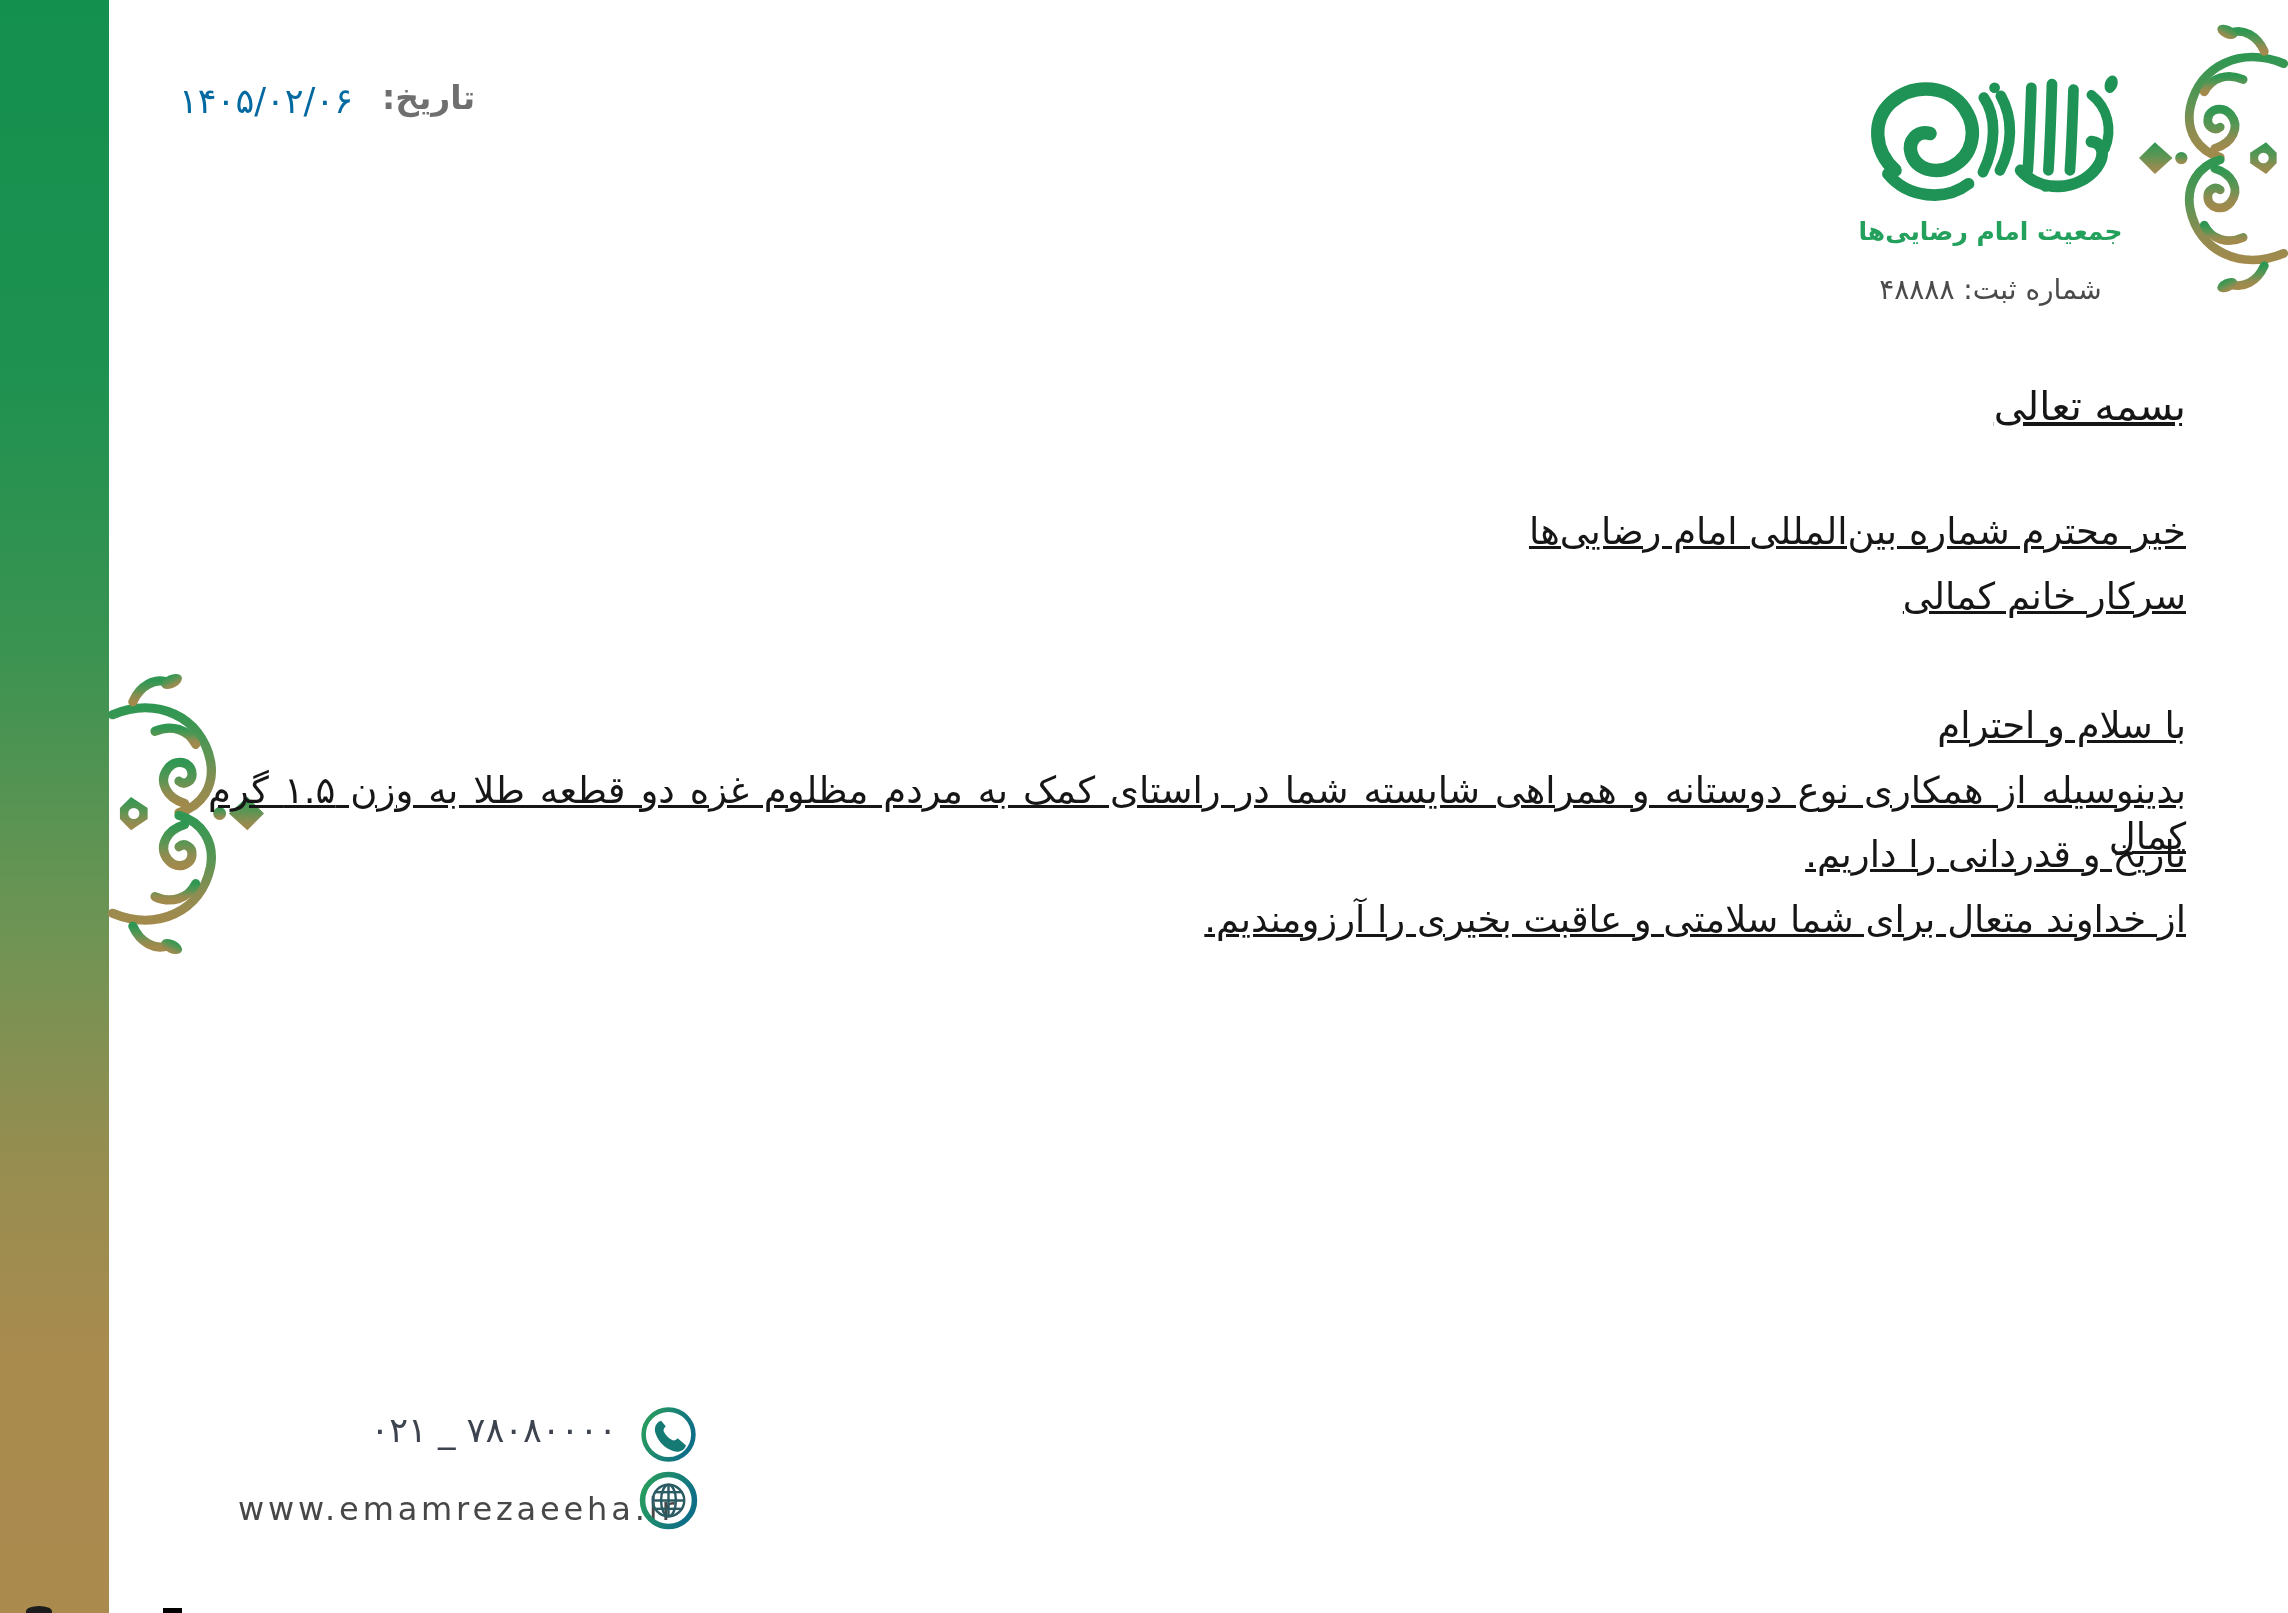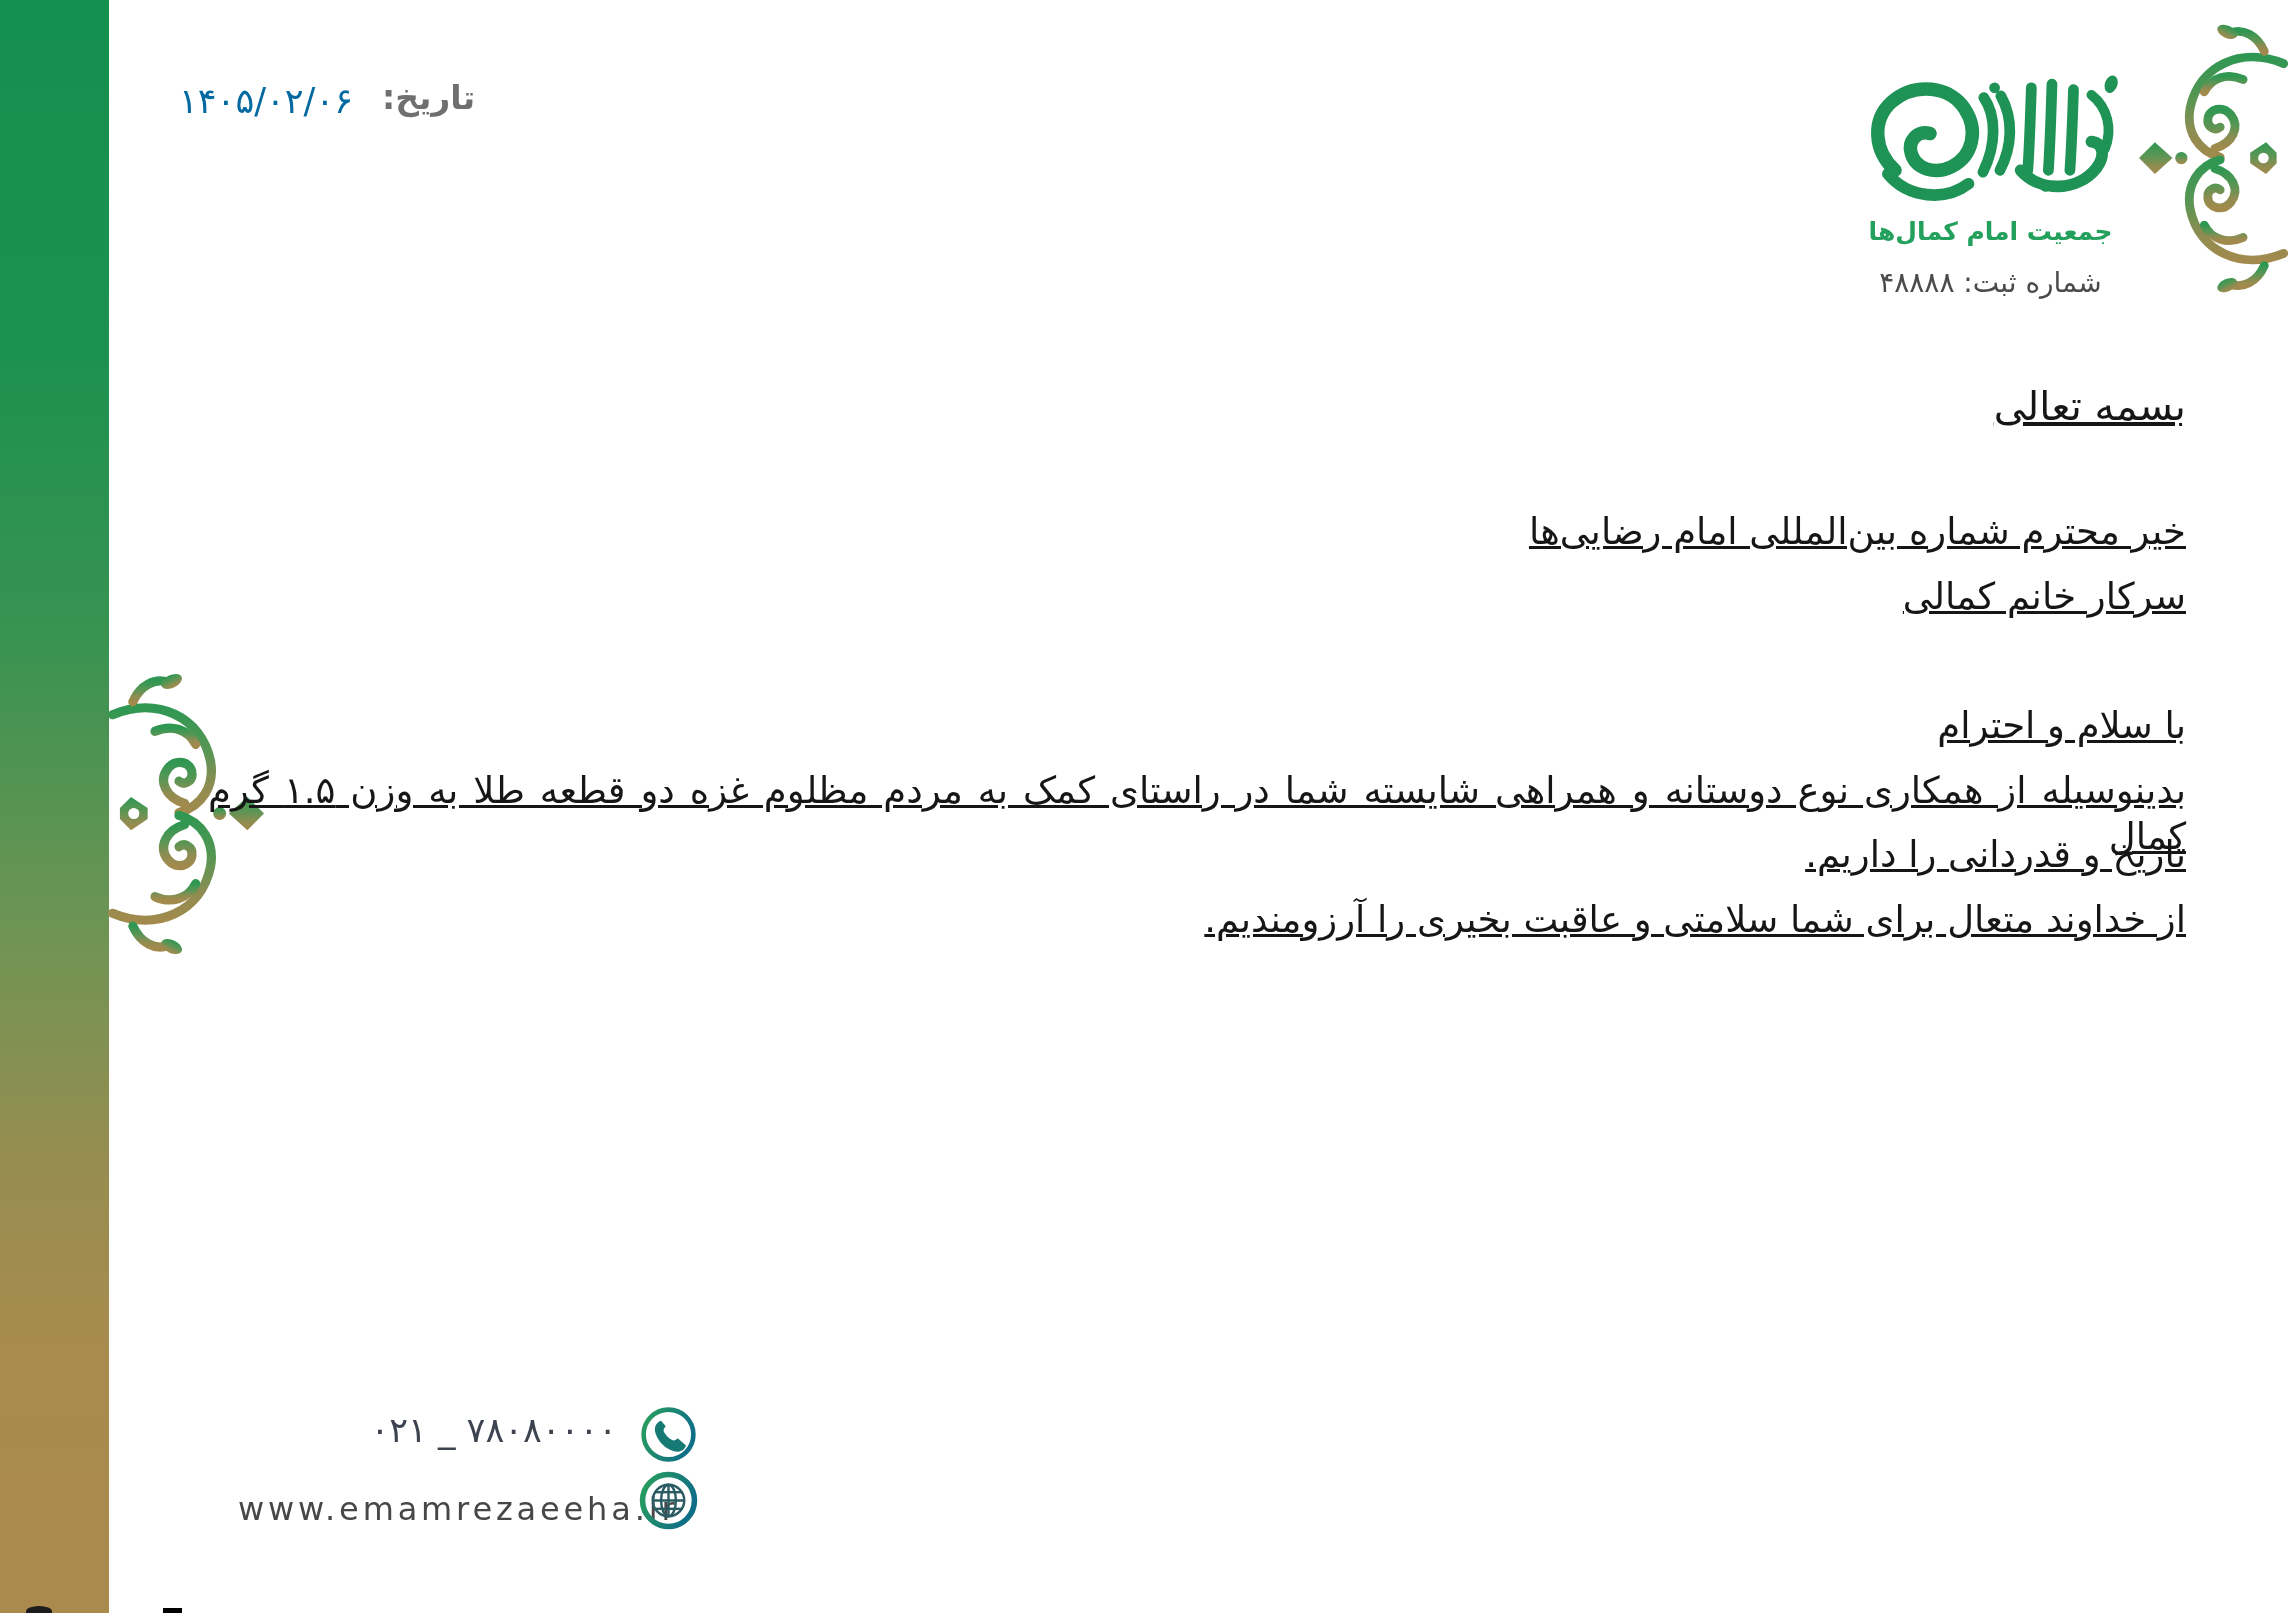--- a/index.html
+++ b/index.html
@@ -16,21 +16,21 @@
   .ornament-topright{right:0;top:11px;width:150px;height:295px;transform:scaleX(-1);}
 
   
   .date-label{position:absolute;left:382px;top:78px;font-size:33px;font-weight:bold;color:#6f6f6f;direction:rtl;}
   .date-value{position:absolute;left:179px;top:81px;font-size:35px;color:#0369a1;direction:ltr;letter-spacing:0.9px;}
 
   
   .logo-block{position:absolute;left:1855px;top:65px;width:271px;text-align:center;}
   .logo-cal{width:260px;height:146px;margin:0 auto;display:block;}
   .logo-subtitle{margin-top:5.5px;font-size:25px;font-weight:bold;color:#23a05c;direction:rtl;letter-spacing:0.5px;}
-  .logo-reg{margin-top:20px;font-size:28px;color:#4b4b4b;direction:rtl;}
+  .logo-reg{margin-top:27px;font-size:28px;color:#4b4b4b;direction:rtl;}
 
   
   .line{position:absolute;right:103px;left:208px;direction:rtl;text-align:right;
     font-size:37px;color:#161616;line-height:1.25;white-space:nowrap;text-decoration:underline;}
   .l-bismillah{top:381px;font-size:40px;}
   .l-rec1{top:509px;}
   .l-rec2{top:574px;}
   .l-salut{top:703px;}
   .l-body1{top:768px;white-space:normal;text-align:justify;text-align-last:justify;}
   .l-body2{top:832px;}
@@ -131,21 +131,21 @@
         <path stroke-width="13" d="M178,116 C200,141 242,140 263,113 C273,99 270,85 257,84"></path>
         <path stroke-width="11" d="M257,32 C275,46 281,70 272,92"></path>
       </g>
       <g fill="#1e9355">
         <circle cx="149" cy="24" r="6"></circle>
         <circle cx="98" cy="30" r="6"></circle>
         <circle cx="206" cy="134" r="6"></circle>
         <ellipse cx="279" cy="20" rx="7" ry="10" transform="rotate(20 279 20)"></ellipse>
       </g>
     </svg>
-    <div class="logo-subtitle">جمعیت امام کمال‌ها</div>
+    <div class="logo-subtitle">جمعیت امام رضایی‌ها</div>
     <div class="logo-reg">شماره ثبت: ۴۸۸۸۸</div>
   </div>
 
   <div class="line l-bismillah">بسمه تعالی</div>
   <div class="line l-rec1">خیر محترم شماره بین‌المللی امام رضایی‌ها</div>
   <div class="line l-salut">با سلام و احترام</div>
   <div class="line l-rec2">سرکار خانم کمالی</div>
   <div class="line l-body1">بدینوسیله از همکاری نوع دوستانه و همراهی شایسته شما در راستای کمک به مردم مظلوم غزه دو قطعه طلا به وزن ۱.۵ گرم کمال</div>
   <div class="line l-body2">تاریخ و قدردانی را داریم.</div>
   <div class="line l-body3">از خداوند متعال برای شما سلامتی و عاقبت بخیری را آرزومندیم.</div>

